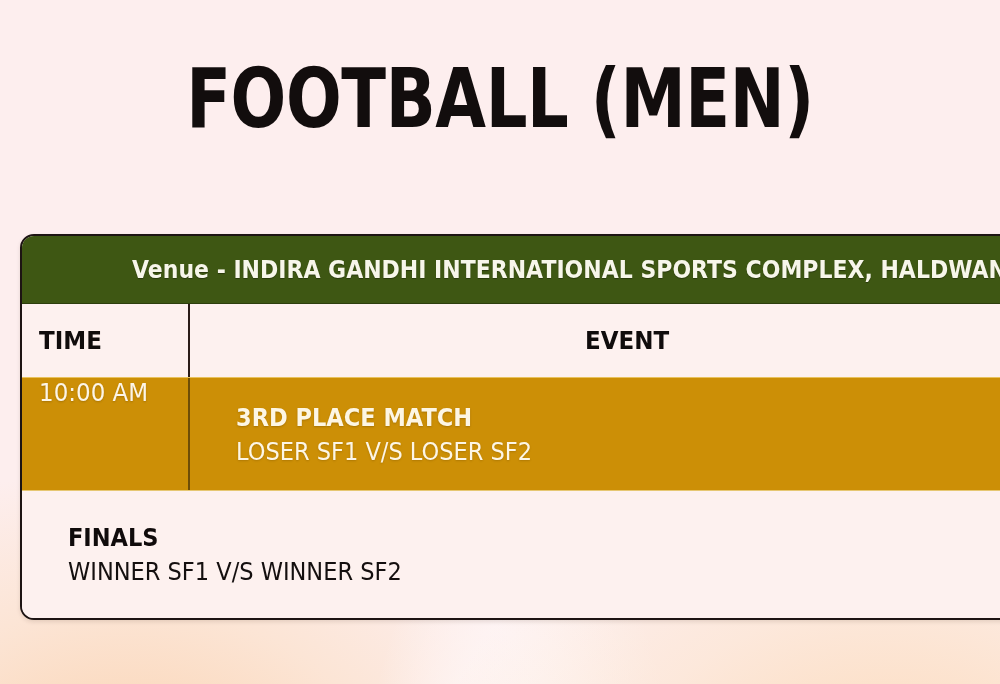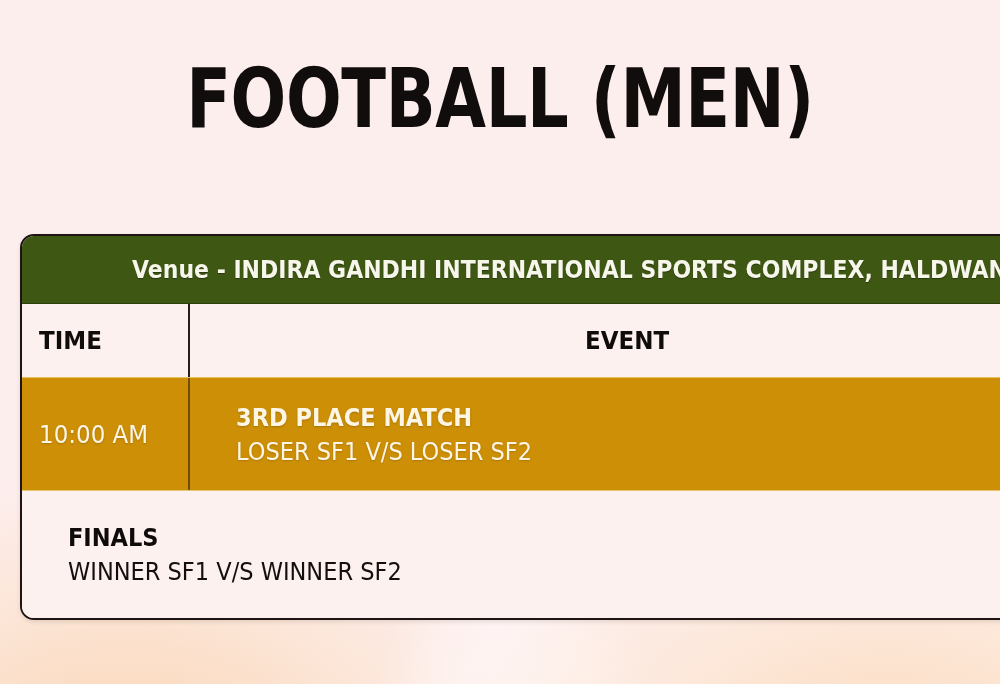--- a/index.html
+++ b/index.html
@@ -109,21 +109,20 @@
 
   .row {
     display: flex;
     align-items: stretch;
   }
   .cell-time {
     width: 168px;
     flex: 0 0 168px;
     border-right: 2px solid #2a1c18;
     display: flex;
-    align-items: center;
     padding-left: 17px;
   }
   .cell-event {
     flex: 1 1 auto;
     display: flex;
     flex-direction: column;
     justify-content: center;
     padding-left: 46px;
   }
 

